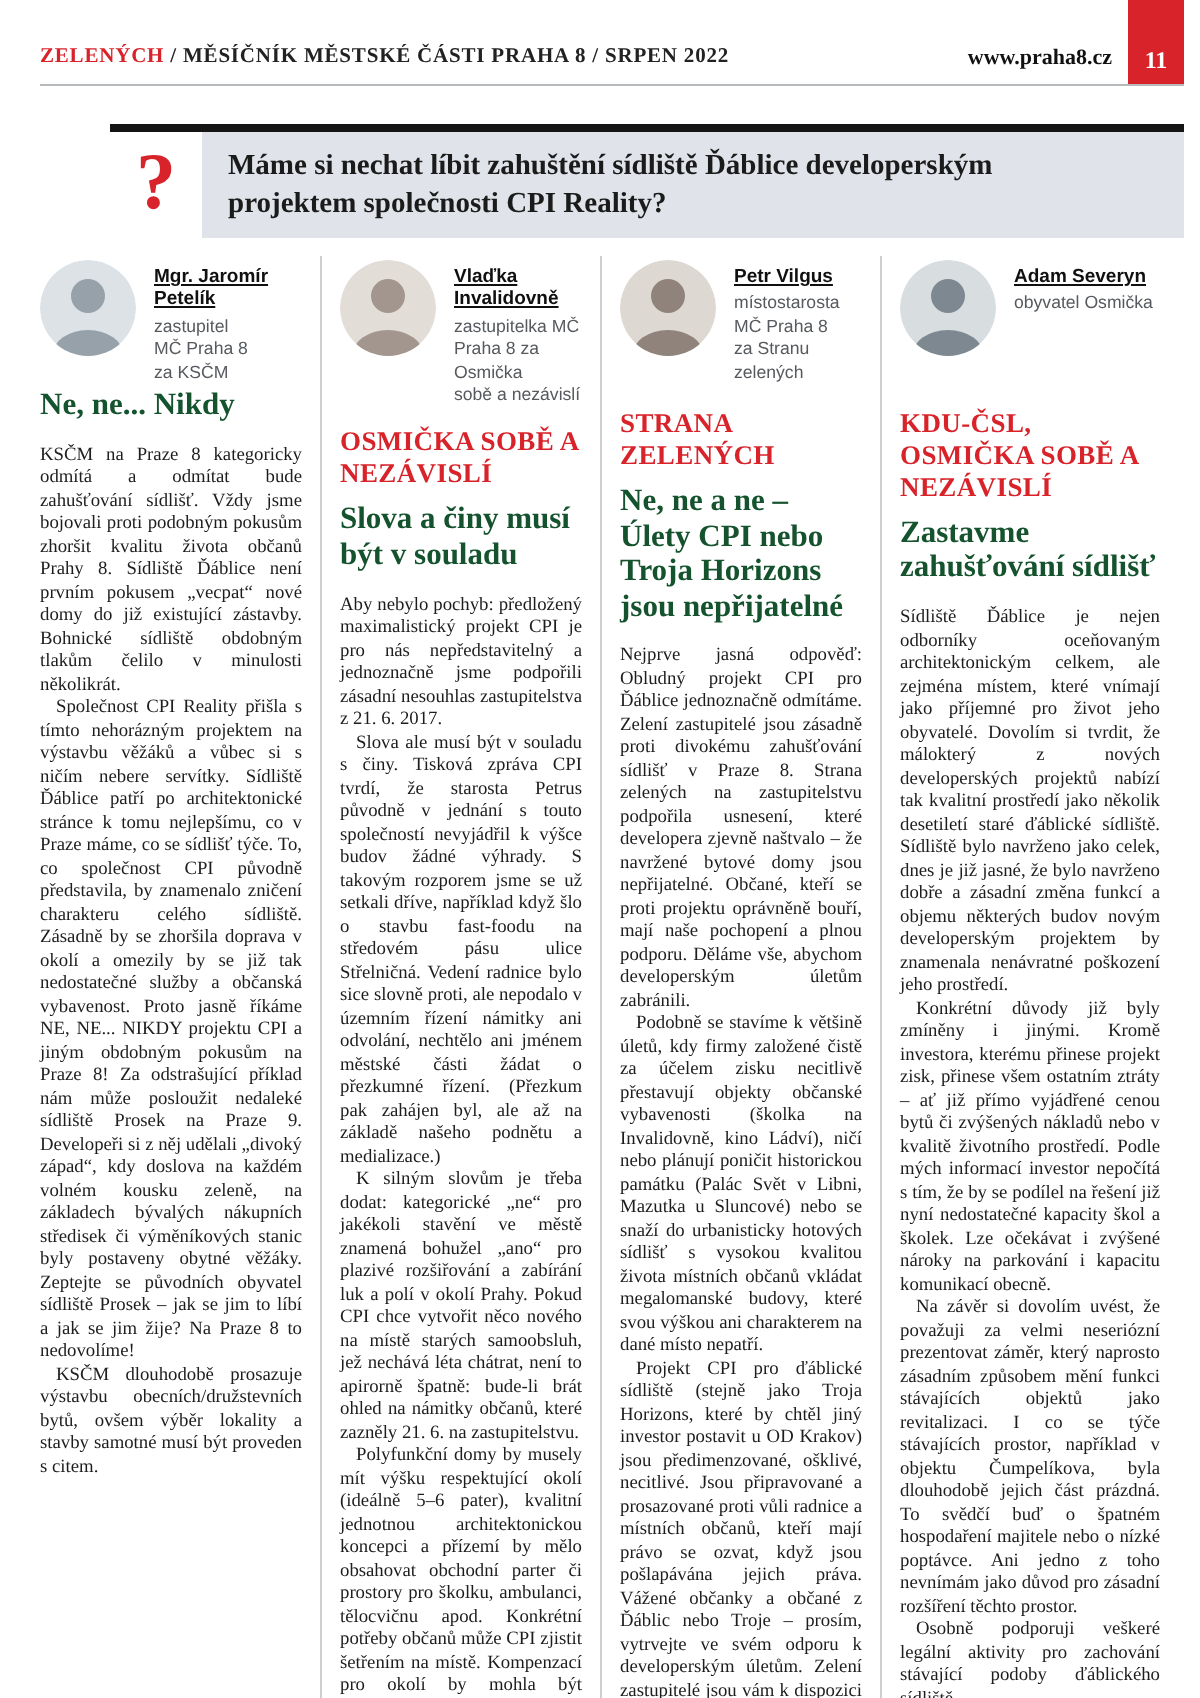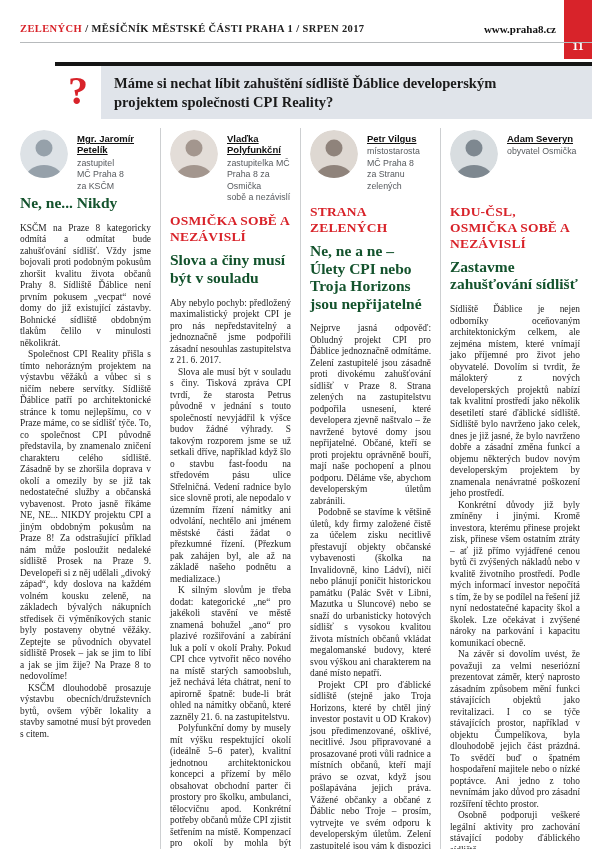--- a/index.html
+++ b/index.html
@@ -4,21 +4,21 @@
 <style>
   html,body{margin:0;padding:0;background:#fff;}
   #page{position:relative;width:600px;height:849px;background:#fff;overflow:hidden;
         font-family:"Liberation Serif", serif;color:#1c1c1c;}
 
   
   .brandline{position:absolute;left:20px;top:23px;font-size:10.5px;font-weight:bold;
              letter-spacing:.4px;color:#222;white-space:nowrap;}
   .brand{color:#d8232a;margin-right:3px;}
   .site{position:absolute;right:44px;top:23px;font-size:11px;font-weight:bold;color:#111;}
-  .pagenum-box{position:absolute;right:8px;top:0;width:28px;height:59px;background:#d8232a;
+  .pagenum-box{position:absolute;right:8px;top:0;width:28px;height:43px;background:#d8232a;
                display:flex;align-items:flex-end;justify-content:center;padding-bottom:5px;
                box-sizing:border-box;}
   .pagenum-box span{color:#fff;font-size:12px;font-weight:bold;font-family:"Liberation Serif",serif;}
   .header-rule{position:absolute;left:20px;right:8px;top:42px;height:0;border-top:1px solid #b7babc;}
 
   
   .question{position:absolute;left:55px;right:8px;top:62px;border-top:4px solid #151515;
             background:#e0e4ea;display:flex;align-items:stretch;min-height:52px;box-sizing:border-box;}
   .qmark-box{width:46px;background:#ffffff;display:flex;align-items:center;justify-content:center;flex:0 0 46px;}
   .qmark{color:#d8232a;font-size:40px;font-weight:bold;line-height:1;transform:translateY(-2px);}
@@ -47,21 +47,21 @@
 
   
   .col p{margin:0;font-size:9.4px;line-height:11.5px;text-align:justify;color:#1d1d1d;}
   .col p + p{text-indent:8px;}
 </style>
 </head>
 <body>
 
 <div id="page">
 
-  <div class="brandline"><span class="brand">ZELENÝCH</span><span>/ MĚSÍČNÍK MĚSTSKÉ ČÁSTI PRAHA 1 / SRPEN 2017</span></div>
+  <div class="brandline"><span class="brand">ZELENÝCH</span><span>/ MĚSÍČNÍK MĚSTSKÉ ČÁSTI PRAHA 8 / SRPEN 2022</span></div>
   <div class="site">www.praha8.cz</div>
   <div class="pagenum-box">
     <span>11</span>
   </div>
   <div class="header-rule"></div>
 
   <div class="question">
     <div class="qmark-box">
       <span class="qmark">?</span>
     </div>
@@ -95,21 +95,21 @@
     <section class="col">
       <div class="author">
         <span class="avatar">
           <svg width="48" height="48" viewBox="0 0 48 48">
               <circle cx="24" cy="24" r="24" fill="#e3ddd8"></circle>
               <circle cx="24" cy="18" r="8.5" fill="#a3968e"></circle>
               <path d="M6 48a18 13 0 0 1 36 0z" fill="#a3968e"></path>
             </svg>
         </span>
         <div class="ainfo">
-          <div class="aname">Vlaďka Polyfunkční</div>
+          <div class="aname">Vlaďka Invalidovně</div>
           <div class="arole">zastupitelka MČ</div>
           <div class="arole">Praha 8 za Osmička</div>
           <div class="arole">sobě a nezávislí</div>
         </div>
       </div>
       <h2 class="party">OSMIČKA SOBĚ A NEZÁVISLÍ</h2>
       <h3 class="title">Slova a činy musí být v souladu</h3>
       <p>Aby nebylo pochyb: předložený maximalistický projekt CPI je pro nás nepředstavitelný a jednoznačně jsme podpořili zásadní nesouhlas zastupitelstva z 21. 6. 2017.</p>
       <p>Slova ale musí být v souladu s činy. Tisková zpráva CPI tvrdí, že starosta Petrus původně v jednání s touto společností nevyjádřil k výšce budov žádné výhrady. S takovým rozporem jsme se už setkali dříve, například když šlo o stavbu fast-foodu na středovém pásu ulice Střelničná. Vedení radnice bylo sice slovně proti, ale nepodalo v územním řízení námitky ani odvolání, nechtělo ani jménem městské části žádat o přezkumné řízení. (Přezkum pak zahájen byl, ale až na základě našeho podnětu a medializace.)</p>
       <p>K silným slovům je třeba dodat: kategorické „ne“ pro jakékoli stavění ve městě znamená bohužel „ano“ pro plazivé rozšiřování a zabírání luk a polí v okolí Prahy. Pokud CPI chce vytvořit něco nového na místě starých samoobsluh, jež nechává léta chátrat, není to apirorně špatně: bude-li brát ohled na námitky občanů, které zazněly 21. 6. na zastupitelstvu.</p>

